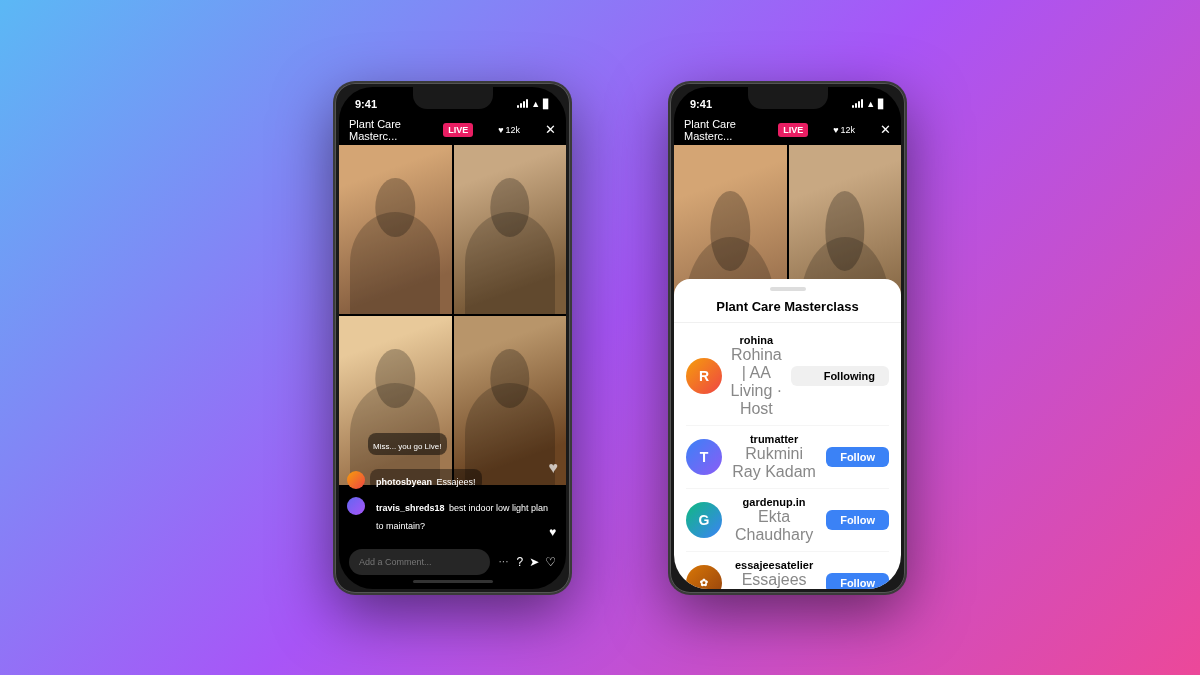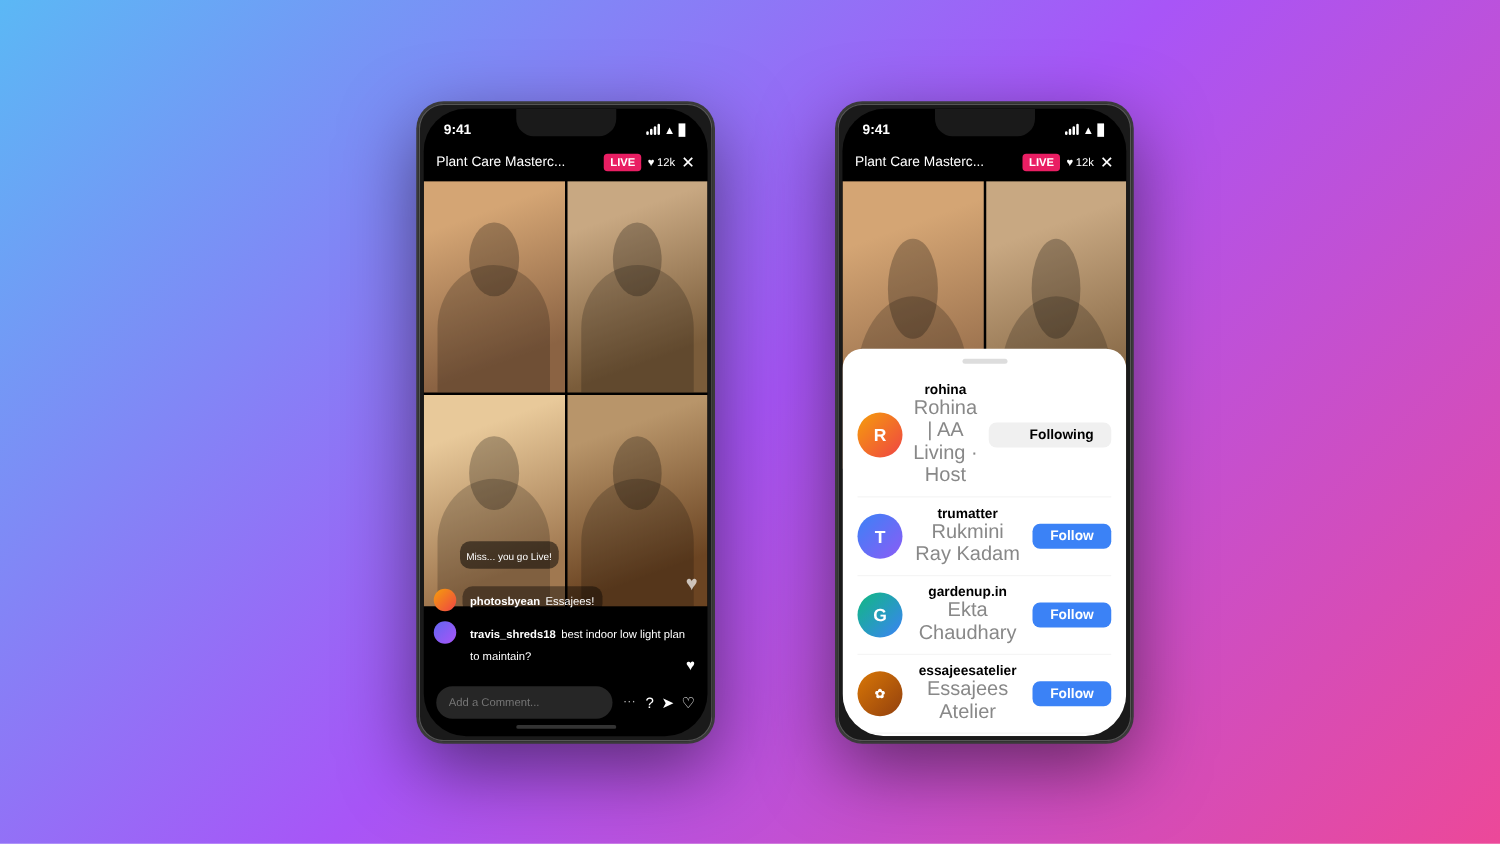--- a/index.html
+++ b/index.html
@@ -80,21 +80,21 @@
       z-index: 8;
     }
     .live-title {
       font-size: 11px;
       color: #fff;
       font-weight: 500;
     }
     .live-badge-area {
       display: flex;
       align-items: center;
-      gap: 0;
+      gap: 20px;
     }
     .live-badge {
       background: #e91e63;
       color: #fff;
       font-size: 9px;
       font-weight: 700;
       padding: 2px 5px;
       border-radius: 3px;
     }
     .viewer-count {
@@ -490,20 +490,21 @@
       <div class="video-cell person-1">
         <div class="person-silhouette"></div>
       </div>
       <div class="video-cell person-2">
         <div class="person-silhouette"></div>
       </div>
     </div>
 
     <div class="bottom-sheet">
       <div class="sheet-handle"></div>
+      <div class="sheet-title">Plant Care Masterclass</div>
 
       <div class="user-list">
 
         <div class="user-row">
           <div class="user-avatar avatar-rohina">R</div>
           <div class="user-info">
             <div class="user-handle">rohina</div>
             <div class="user-subtitle">Rohina | AA Living · Host</div>
           </div>
           <button class="follow-btn btn-following">Following</button>

